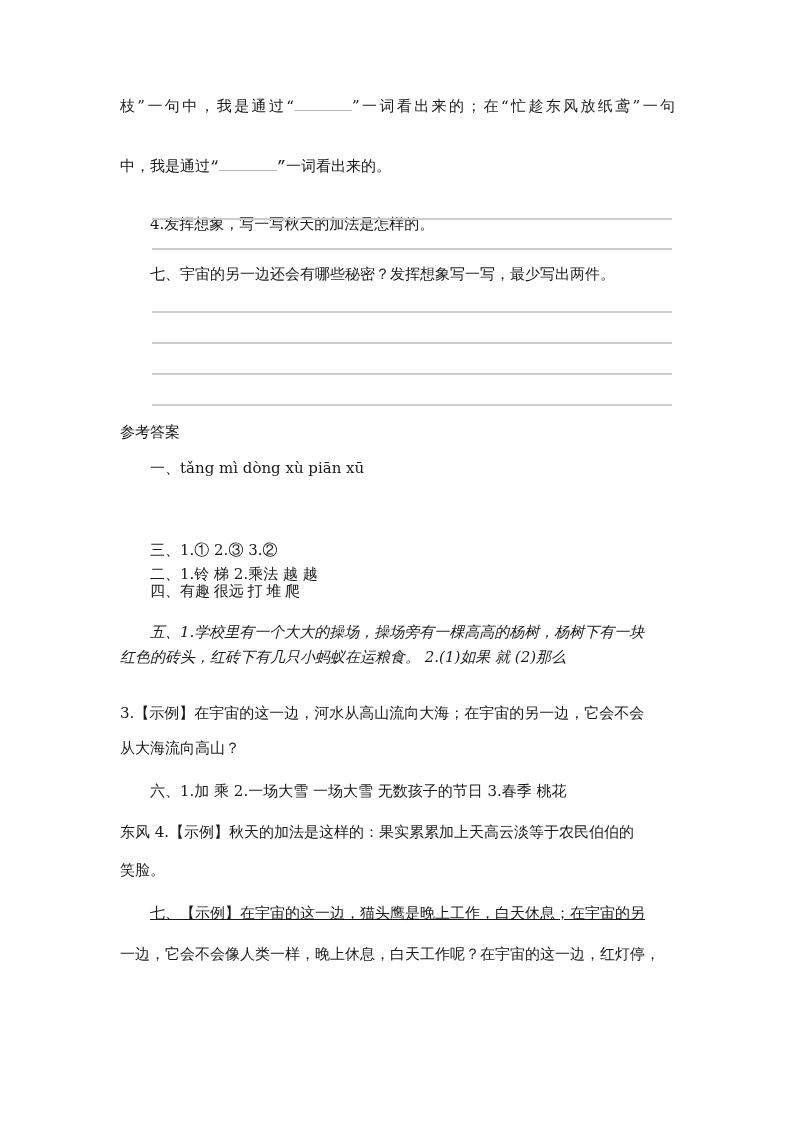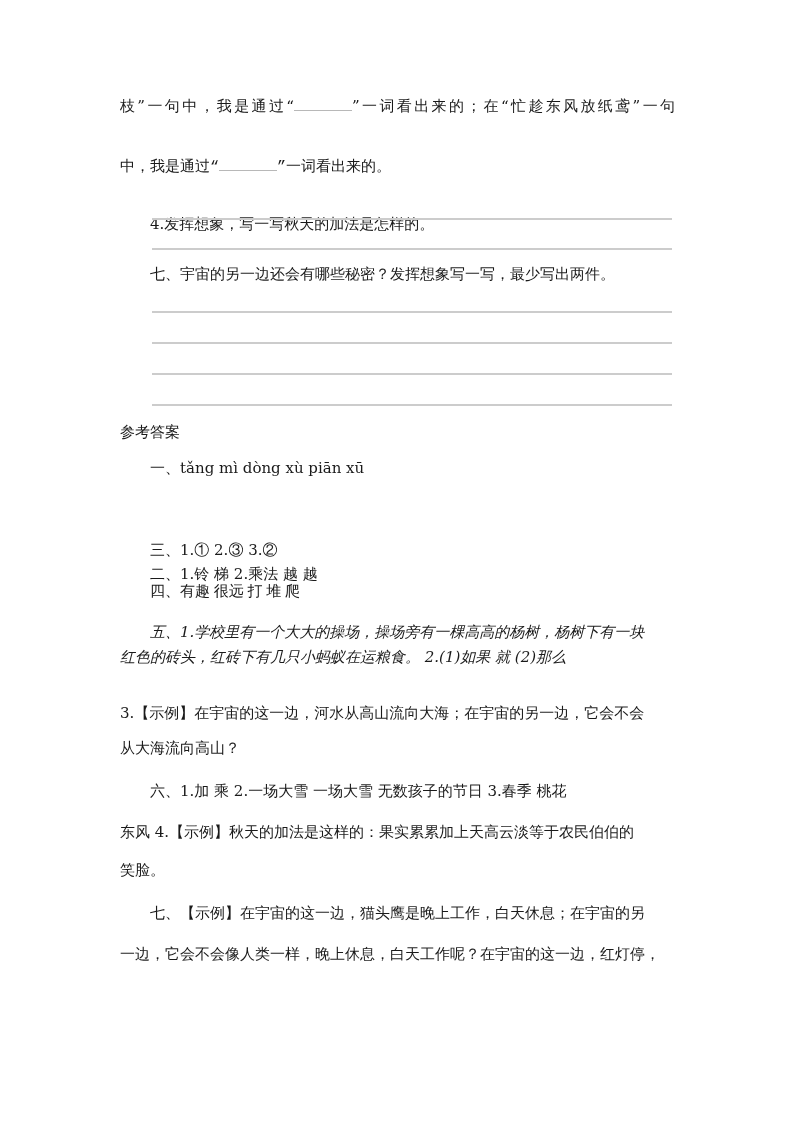--- a/index.html
+++ b/index.html
@@ -43,14 +43,14 @@
 
 <div class="line serif indent" style="top:622px; width:525px;font-style:italic;">五、1.学校里有一个大大的操场，操场旁有一棵高高的杨树，杨树下有一块</div>
 <div class="line serif" style="top:647px;font-style:italic;">红色的砖头，红砖下有几只小蚂蚁在运粮食。  2.(1)如果  就  (2)那么</div>
 <div class="line serif" style="top:703px;">3.【示例】在宇宙的这一边，河水从高山流向大海；在宇宙的另一边，它会不会</div>
 <div class="line serif" style="top:738px;">从大海流向高山？</div>
 
 <div class="line serif indent" style="top:781px; width:525px;">六、1.加  乘  2.一场大雪  一场大雪  无数孩子的节日  3.春季  桃花</div>
 <div class="line serif" style="top:822px;">东风  4.【示例】秋天的加法是这样的：果实累累加上天高云淡等于农民伯伯的</div>
 <div class="line serif" style="top:860px;">笑脸。</div>
 
-<div class="line serif indent" style="top:903px; width:525px;">七、【示例】在宇宙的这一边，猫头鹰是晚上工作，白天休息；在宇宙的另</div>
+<div class="line serif indent" style="top:903px; width:525px;text-decoration:underline;">七、【示例】在宇宙的这一边，猫头鹰是晚上工作，白天休息；在宇宙的另</div>
 <div class="line serif" style="top:944px;">一边，它会不会像人类一样，晚上休息，白天工作呢？在宇宙的这一边，红灯停，</div>
 
 </body></html>

